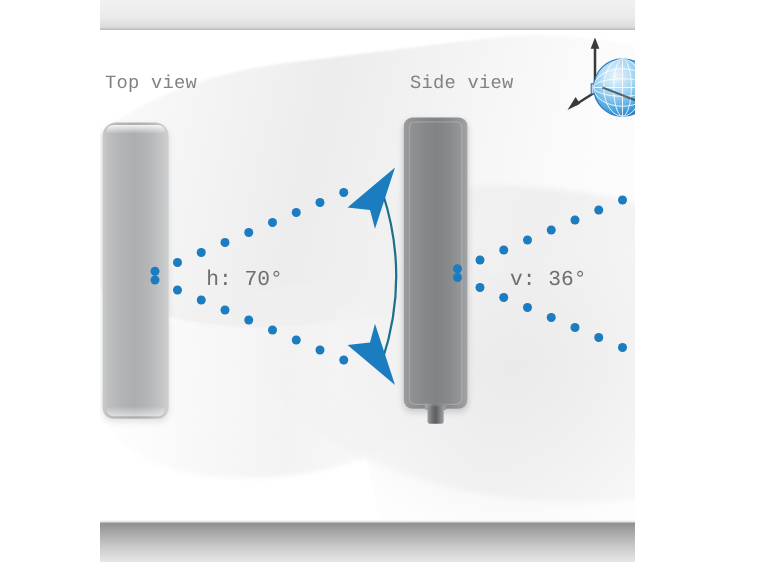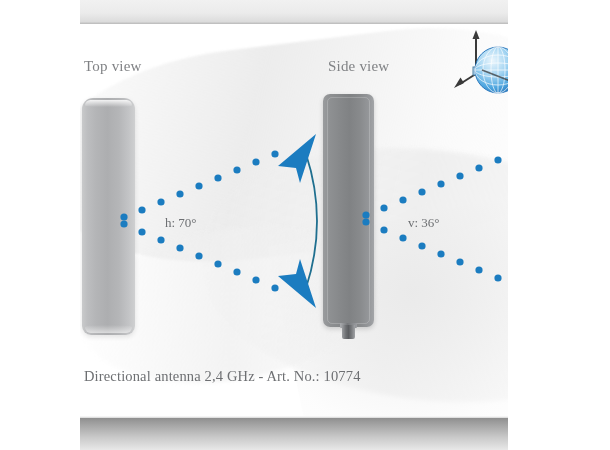--- a/index.html
+++ b/index.html
@@ -6,21 +6,21 @@
     margin: 0;
     padding: 0;
     background: #ffffff;
   }
   #root {
     position: relative;
     width: 508px;
     height: 450px;
     overflow: hidden;
     background: #ffffff;
-    font-family: Liberation Serif, serif;
+    font-family: Liberation Mono, monospace;
   }
 
   
   .canvas {
     position: absolute;
     left: 80px;
     top: 0px;
     width: 456px;
     height: 450px;
     background: #ffffff;
@@ -142,21 +142,21 @@
 
   
   .beam { position: absolute; }
   #beam-top  { left: 40px;  top: 110px; }
   #beam-side { left: 282px; top: 106px; }
 
   
   .beam-label {
     position: absolute;
     color: #6d6f72;
-    font-size: 13px;
+    font-size: 17px;
     white-space: nowrap;
   }
   #label-h { left: 85px;  top: 215px; }
   #label-v { left: 328px; top: 215px; }
 
   
   #logo { position: absolute; left: 372px; top: 26px; }
 
   
   .caption {
@@ -276,16 +276,15 @@
         <line x1="23" y1="44" x2="69" y2="44"></line>
         <line x1="46" y1="21" x2="46" y2="67"></line>
       </g>
 
       <line x1="30" y1="44" x2="66" y2="58" stroke="#3a3a3a" stroke-width="1.6" opacity="0.75"></line>
     </svg>
 
     <div class="bottom-hairline"></div>
     <div class="bottom-band"></div>
 
-    <div class="caption">Directional antenna 2,4 GHz - Art. No.: 10774</div>
 
   </div>
 </div>
 
 </body></html>

